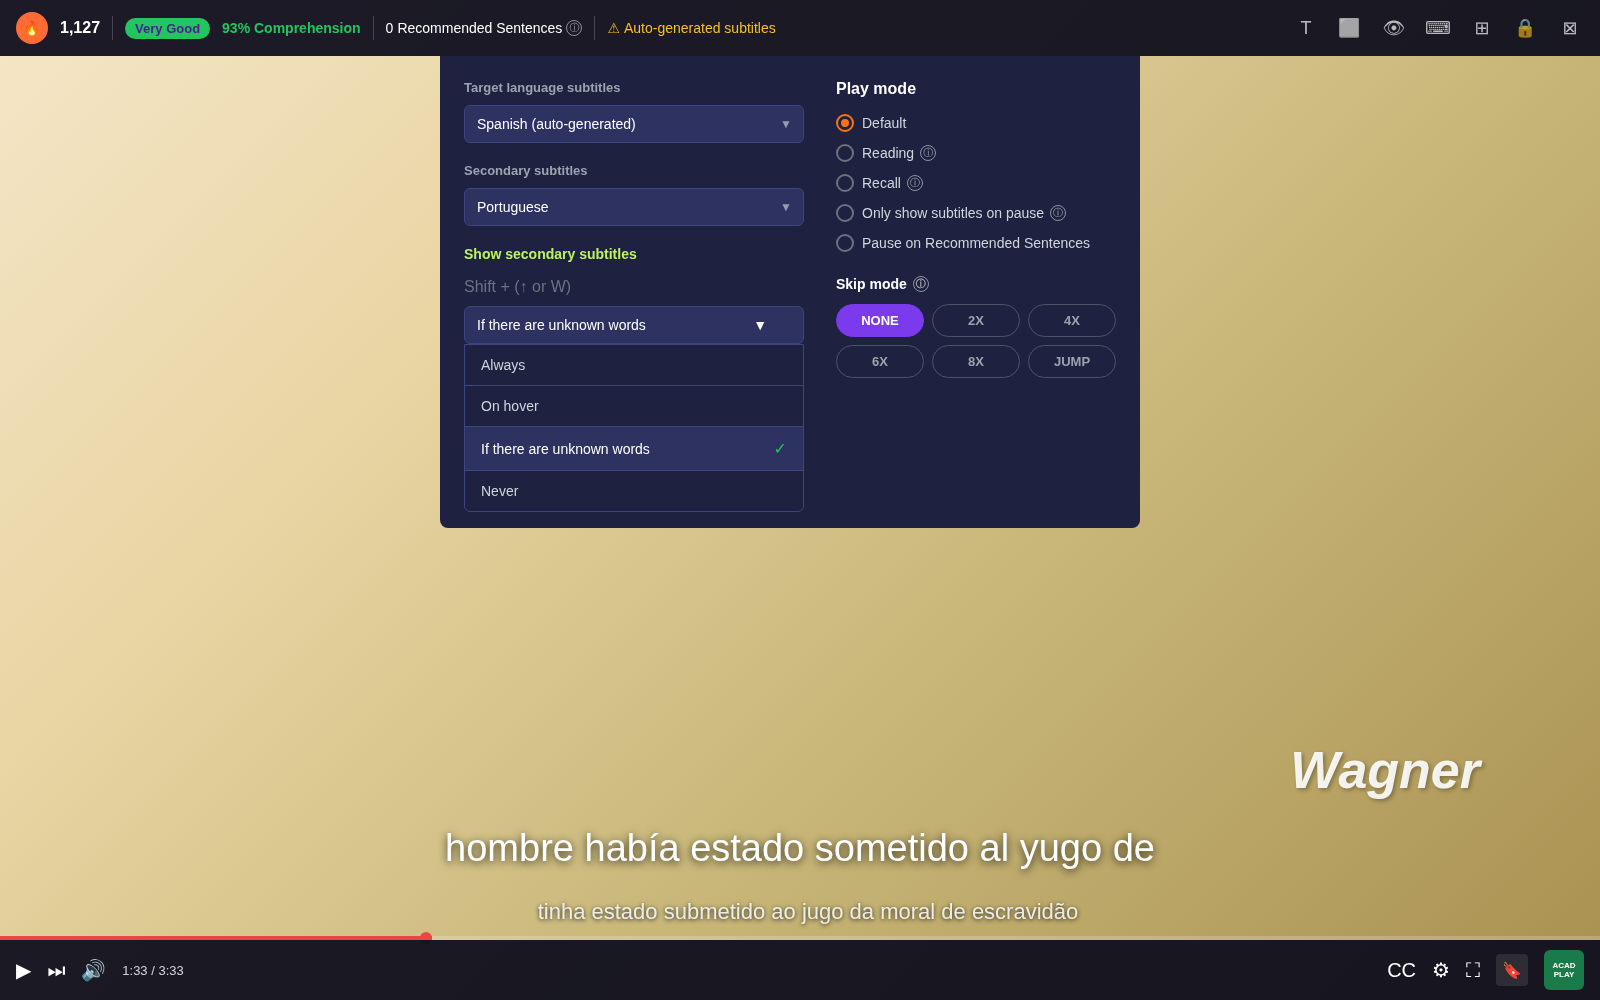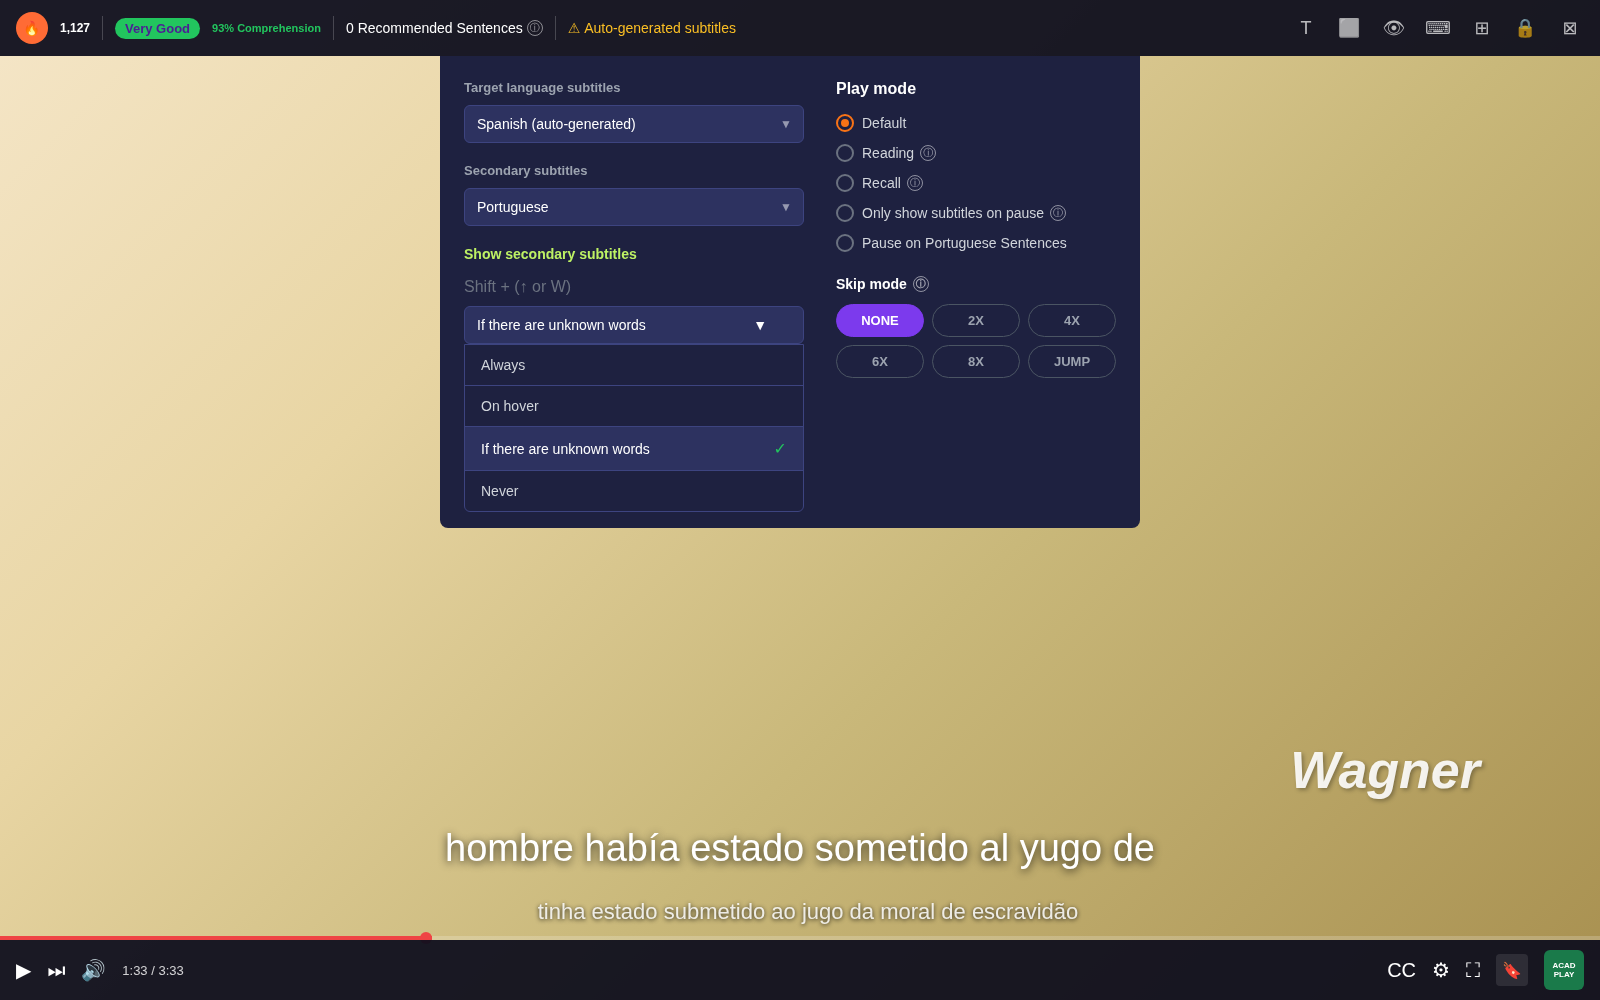--- a/index.html
+++ b/index.html
@@ -43,42 +43,42 @@
       display: flex;
       align-items: center;
       justify-content: center;
       font-size: 14px;
       color: white;
       font-weight: bold;
     }
 
     .word-count {
       color: white;
-      font-size: 12px;
+      font-size: 16px;
       font-weight: 600;
     }
 
     .divider-bar {
       width: 1px;
       height: 24px;
       background: rgba(255,255,255,0.2);
     }
 
     .badge-very-good {
       background: #22c55e;
       color: #4c1d95;
       padding: 3px 10px;
       border-radius: 12px;
       font-size: 13px;
       font-weight: 600;
     }
 
     .comprehension {
       color: white;
-      font-size: 11px;
+      font-size: 14px;
     }
 
     .comprehension span {
       color: #22c55e;
       font-weight: 700;
     }
 
     .recommended-sentences {
       color: white;
       font-size: 14px;
@@ -669,21 +669,21 @@
       </div>
       <div class="radio-item">
         <div class="radio-btn"></div>
         <span class="radio-label">
           Only show subtitles on pause
           <span class="info-icon">ⓘ</span>
         </span>
       </div>
       <div class="radio-item">
         <div class="radio-btn"></div>
-        <span class="radio-label">Pause on Portuguese Sentences</span>
+        <span class="radio-label">Pause on Recommended Sentences</span>
       </div>
     </div>
 
     <div class="skip-mode-title">
       <span>Skip mode</span>
       <span class="info-icon">ⓘ</span>
     </div>
 
     <div class="skip-buttons">
       <button class="skip-btn active">NONE</button>

